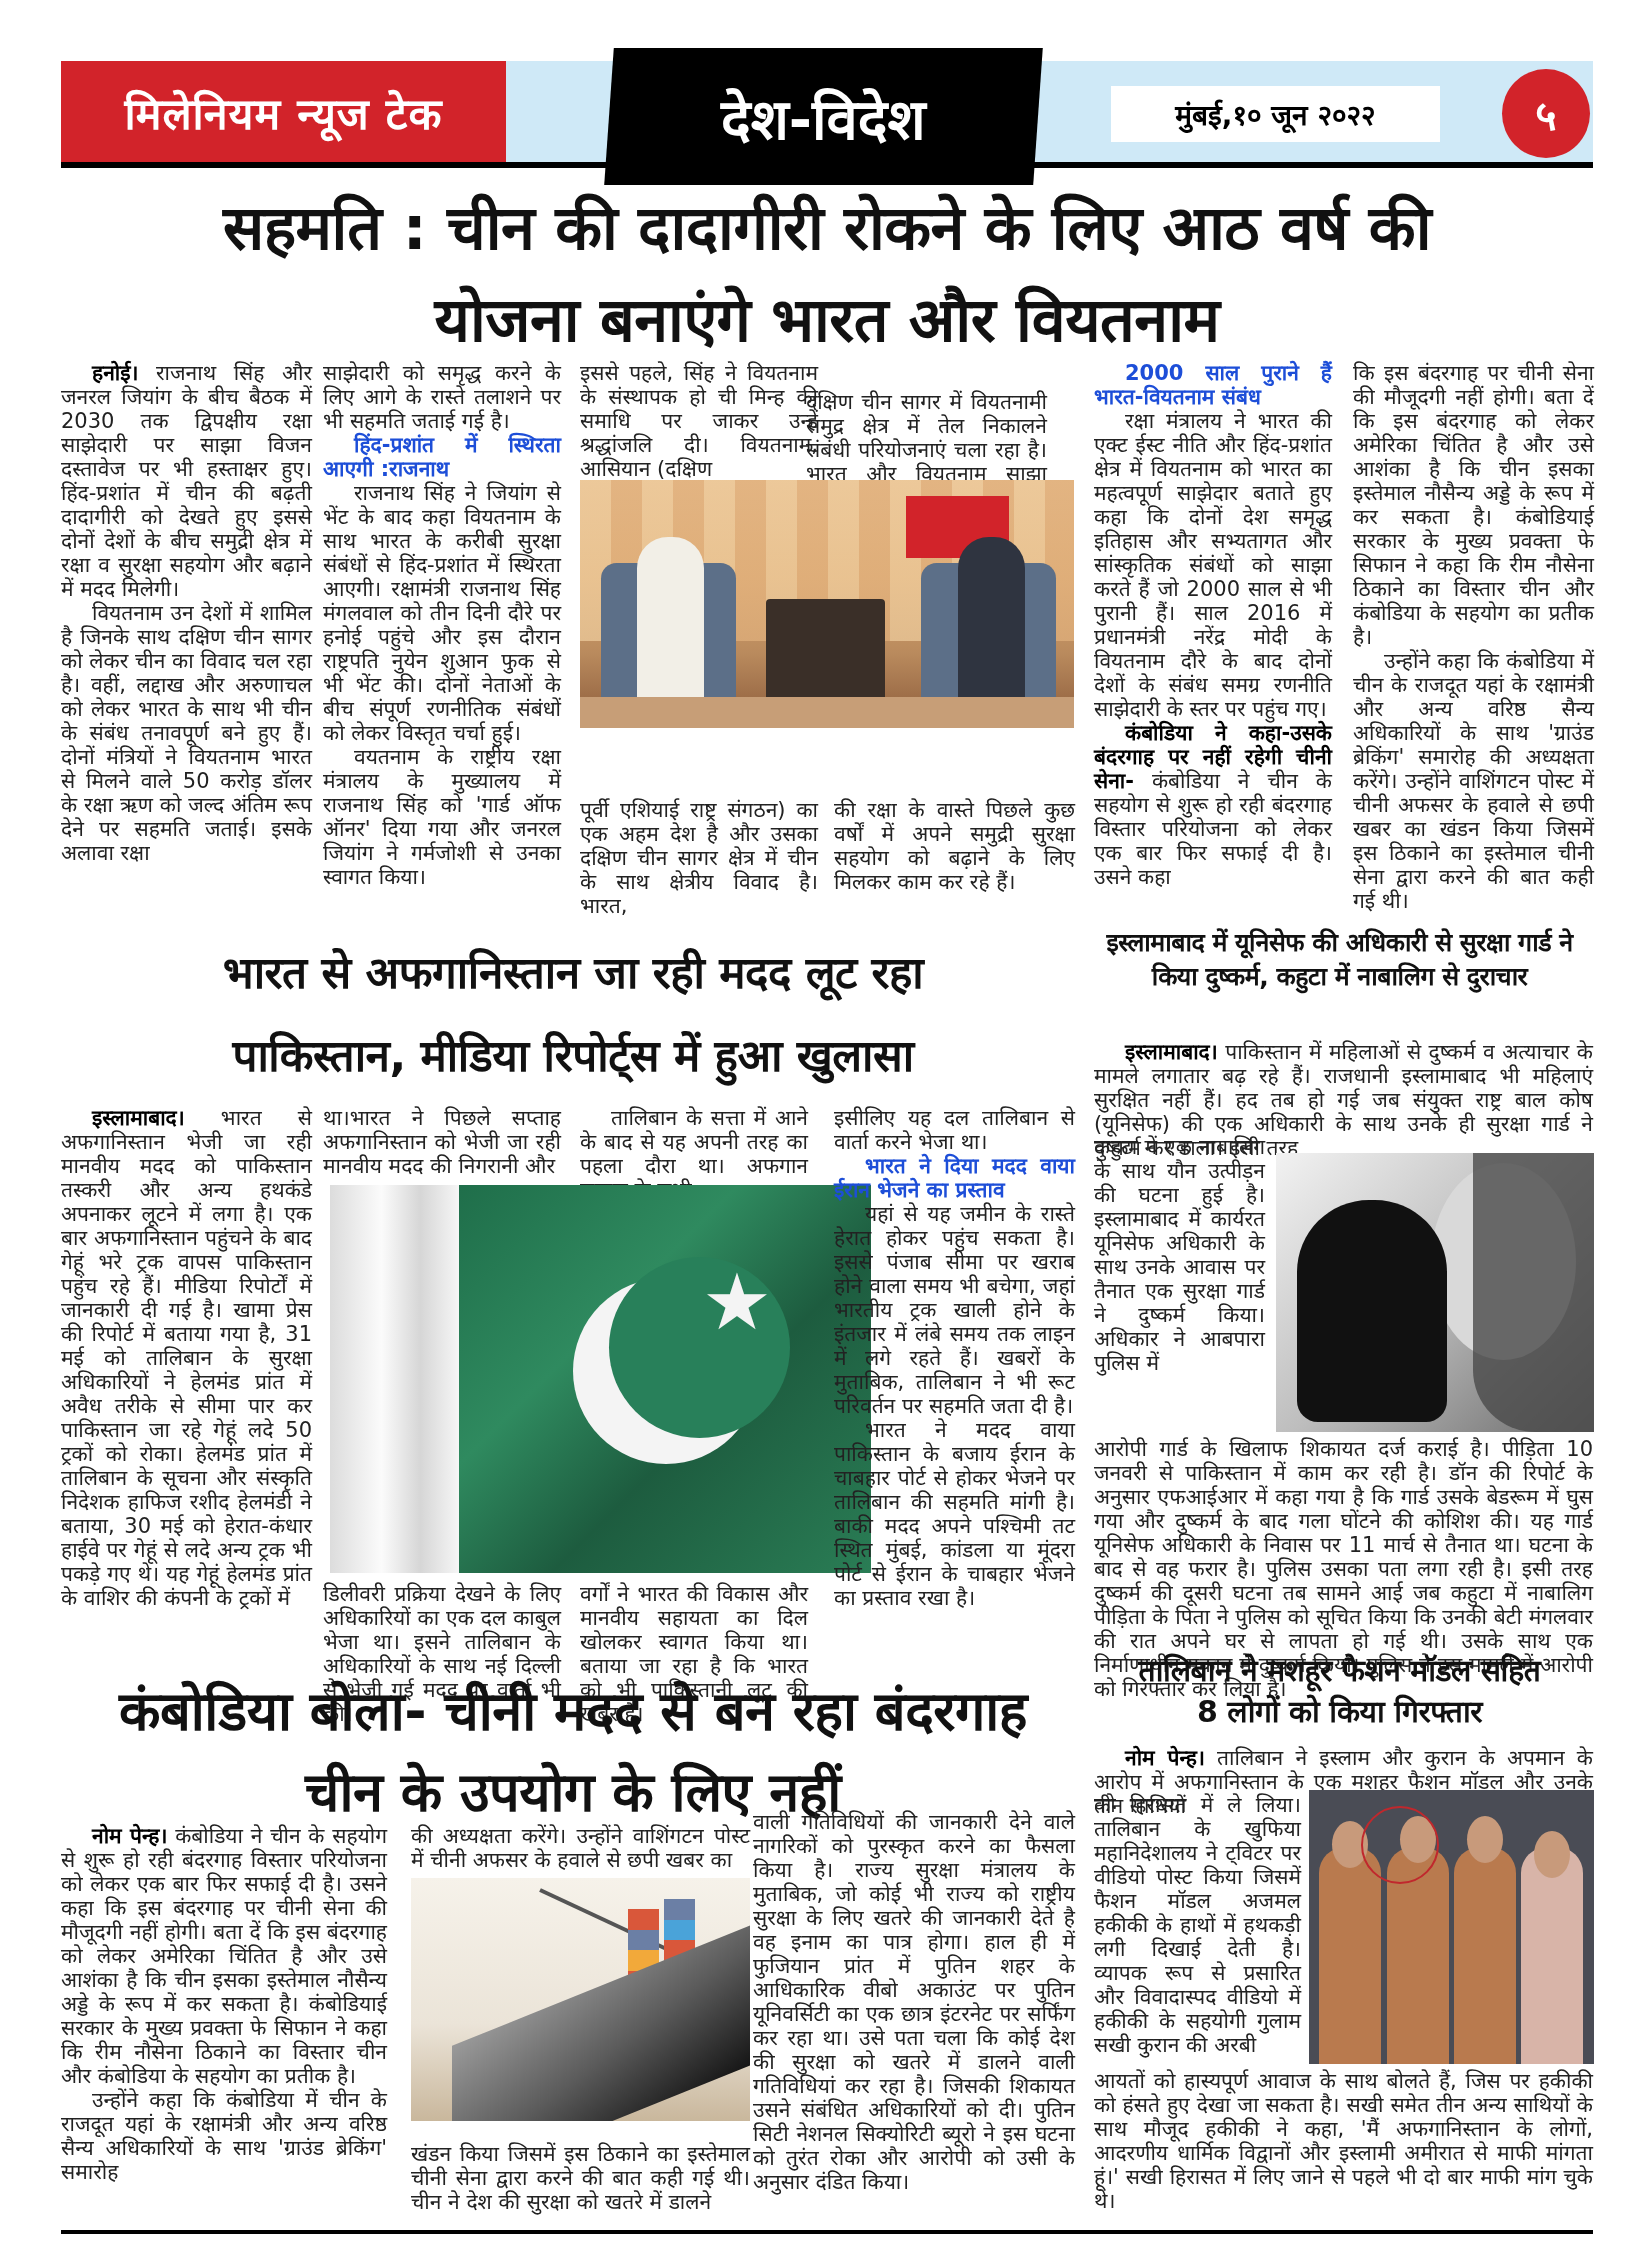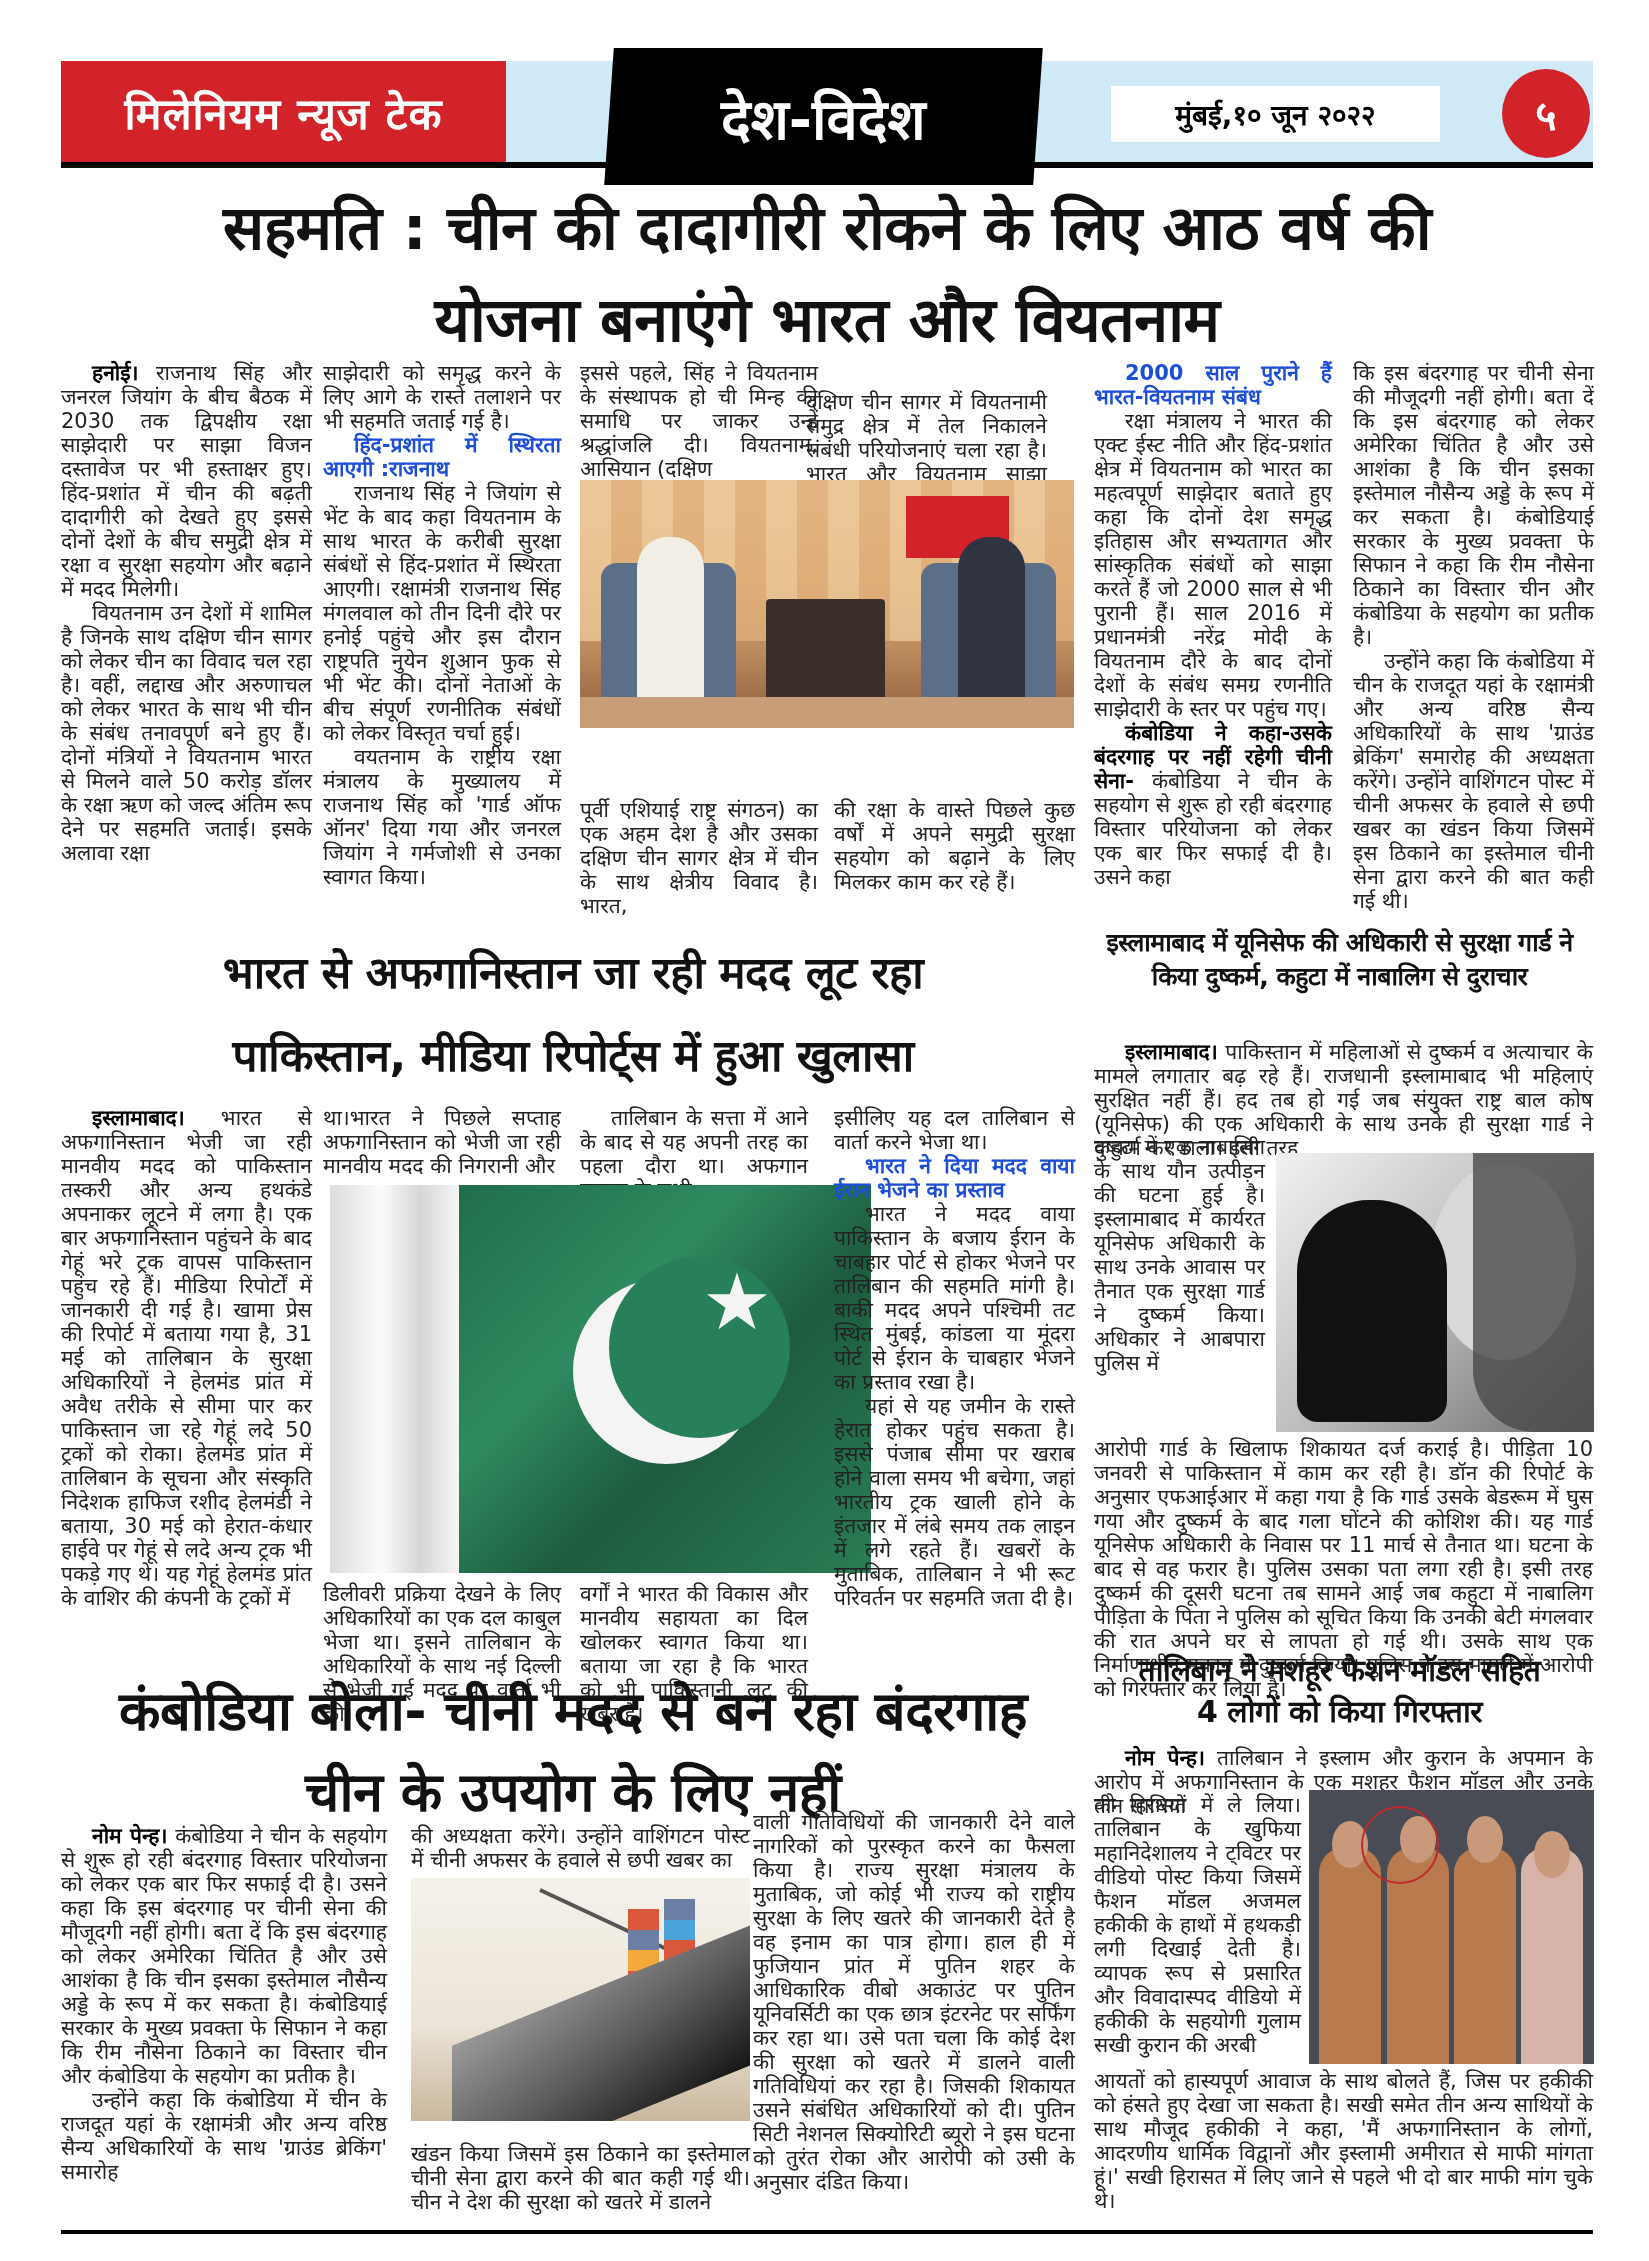--- a/index.html
+++ b/index.html
@@ -152,22 +152,22 @@
 </div>
 
 <div class="col" style="left:323px; top:1582px; width:238px;">डिलीवरी प्रक्रिया देखने के लिए अधिकारियों का एक दल काबुल भेजा था। इसने तालिबान के अधिकारियों के साथ नई दिल्ली से भेजी गई मदद पर वार्ता भी की।</div>
 <div class="col" style="left:580px; top:1582px; width:228px;">वर्गों ने भारत की विकास और मानवीय सहायता का दिल खोलकर स्वागत किया था। बताया जा रहा है कि भारत को भी पाकिस्तानी लूट की खबर है।</div>
 
 <div class="col" style="left:834px; top:1106px; width:241px;">
   <p class="noindent">इसीलिए यह दल तालिबान से वार्ता करने भेजा था।</p>
   <p>
       <span class="sub">भारत ने दिया मदद वाया ईरान भेजने का प्रस्ताव</span>
     </p>
+  <p>यहां से यह जमीन के रास्ते हेरात होकर पहुंच सकता है। इससे पंजाब सीमा पर खराब होने वाला समय भी बचेगा, जहां भारतीय ट्रक खाली होने के इंतजार में लंबे समय तक लाइन में लगे रहते हैं। खबरों के मुताबिक, तालिबान ने भी रूट परिवर्तन पर सहमति जता दी है।</p>
   <p>भारत ने मदद वाया पाकिस्तान के बजाय ईरान के चाबहार पोर्ट से होकर भेजने पर तालिबान की सहमति मांगी है। बाकी मदद अपने पश्चिमी तट स्थित मुंबई, कांडला या मूंदरा पोर्ट से ईरान के चाबहार भेजने का प्रस्ताव रखा है।</p>
-  <p>यहां से यह जमीन के रास्ते हेरात होकर पहुंच सकता है। इससे पंजाब सीमा पर खराब होने वाला समय भी बचेगा, जहां भारतीय ट्रक खाली होने के इंतजार में लंबे समय तक लाइन में लगे रहते हैं। खबरों के मुताबिक, तालिबान ने भी रूट परिवर्तन पर सहमति जता दी है।</p>
 </div>
 
 <h2 class="hl hl-unicef">इस्लामाबाद में यूनिसेफ की अधिकारी से सुरक्षा गार्ड ने किया दुष्कर्म, कहुटा में नाबालिग से दुराचार</h2>
 <div class="col" style="left:1094px; top:1040px; width:499px;">
   <p><span class="dl">इस्लामाबाद।</span><span> पाकिस्तान में महिलाओं से दुष्कर्म व अत्याचार के मामले लगातार बढ़ रहे हैं। राजधानी इस्लामाबाद भी महिलाएं सुरक्षित नहीं हैं। हद तब हो गई जब संयुक्त राष्ट्र बाल कोष (यूनिसेफ) की एक अधिकारी के साथ उनके ही सुरक्षा गार्ड ने दुष्कर्म कर डाला। इसी तरह</span></p>
 </div>
 <div class="col" style="left:1094px; top:1135px; width:171px;">कहुटा में एक नाबालिग के साथ यौन उत्पीड़न की घटना हुई है। इस्लामाबाद में कार्यरत यूनिसेफ अधिकारी के साथ उनके आवास पर तैनात एक सुरक्षा गार्ड ने दुष्कर्म किया। अधिकार ने आबपारा पुलिस में</div>
 <div class="photo photo-unicef">
   <div class="face"></div>
     <div class="hair"></div>
@@ -189,21 +189,21 @@
   <div class="crane"></div>
     <div class="cont1"></div>
     <div class="cont2"></div>
     <div class="hull"></div>
 </div>
 <div class="col" style="left:411px; top:2142px; width:339px;">खंडन किया जिसमें इस ठिकाने का इस्तेमाल चीनी सेना द्वारा करने की बात कही गई थी। चीन ने देश की सुरक्षा को खतरे में डालने</div>
 <div class="col" style="left:753px; top:1810px; width:322px;">वाली गतिविधियों की जानकारी देने वाले नागरिकों को पुरस्कृत करने का फैसला किया है। राज्य सुरक्षा मंत्रालय के मुताबिक, जो कोई भी राज्य को राष्ट्रीय सुरक्षा के लिए खतरे की जानकारी देते है वह इनाम का पात्र होगा। हाल ही में फुजियान प्रांत में पुतिन शहर के आधिकारिक वीबो अकाउंट पर पुतिन यूनिवर्सिटी का एक छात्र इंटरनेट पर सर्फिंग कर रहा था। उसे पता चला कि कोई देश की सुरक्षा को खतरे में डालने वाली गतिविधियां कर रहा है। जिसकी शिकायत उसने संबंधित अधिकारियों को दी। पुतिन सिटी नेशनल सिक्योरिटी ब्यूरो ने इस घटना को तुरंत रोका और आरोपी को उसी के अनुसार दंडित किया।</div>
 
 <h2 class="hl hl-taliban">
   <div>तालिबान ने मशहूर फैशन मॉडल सहित</div>
-  <div>4 लोगों को किया गिरफ्तार</div>
+  <div>8 लोगों को किया गिरफ्तार</div>
 </h2>
 <div class="col" style="left:1094px; top:1746px; width:499px;">
   <p><span class="dl">नोम पेन्ह।</span><span> तालिबान ने इस्लाम और कुरान के अपमान के आरोप में अफगानिस्तान के एक मशहूर फैशन मॉडल और उनके तीन साथियों</span></p>
 </div>
 <div class="col" style="left:1094px; top:1793px; width:207px;">को हिरासत में ले लिया। तालिबान के खुफिया महानिदेशालय ने ट्विटर पर वीडियो पोस्ट किया जिसमें फैशन मॉडल अजमल हकीकी के हाथों में हथकड़ी लगी दिखाई देती है। व्यापक रूप से प्रसारित और विवादास्पद वीडियो में हकीकी के सहयोगी गुलाम सखी कुरान की अरबी</div>
 <div class="photo photo-models">
   <div class="m" style="left:10.3px;"></div>
     <div class="head" style="left:23px; top:31px;"></div>
   <div class="m" style="left:78px;"></div>
     <div class="head" style="left:91px;"></div>

